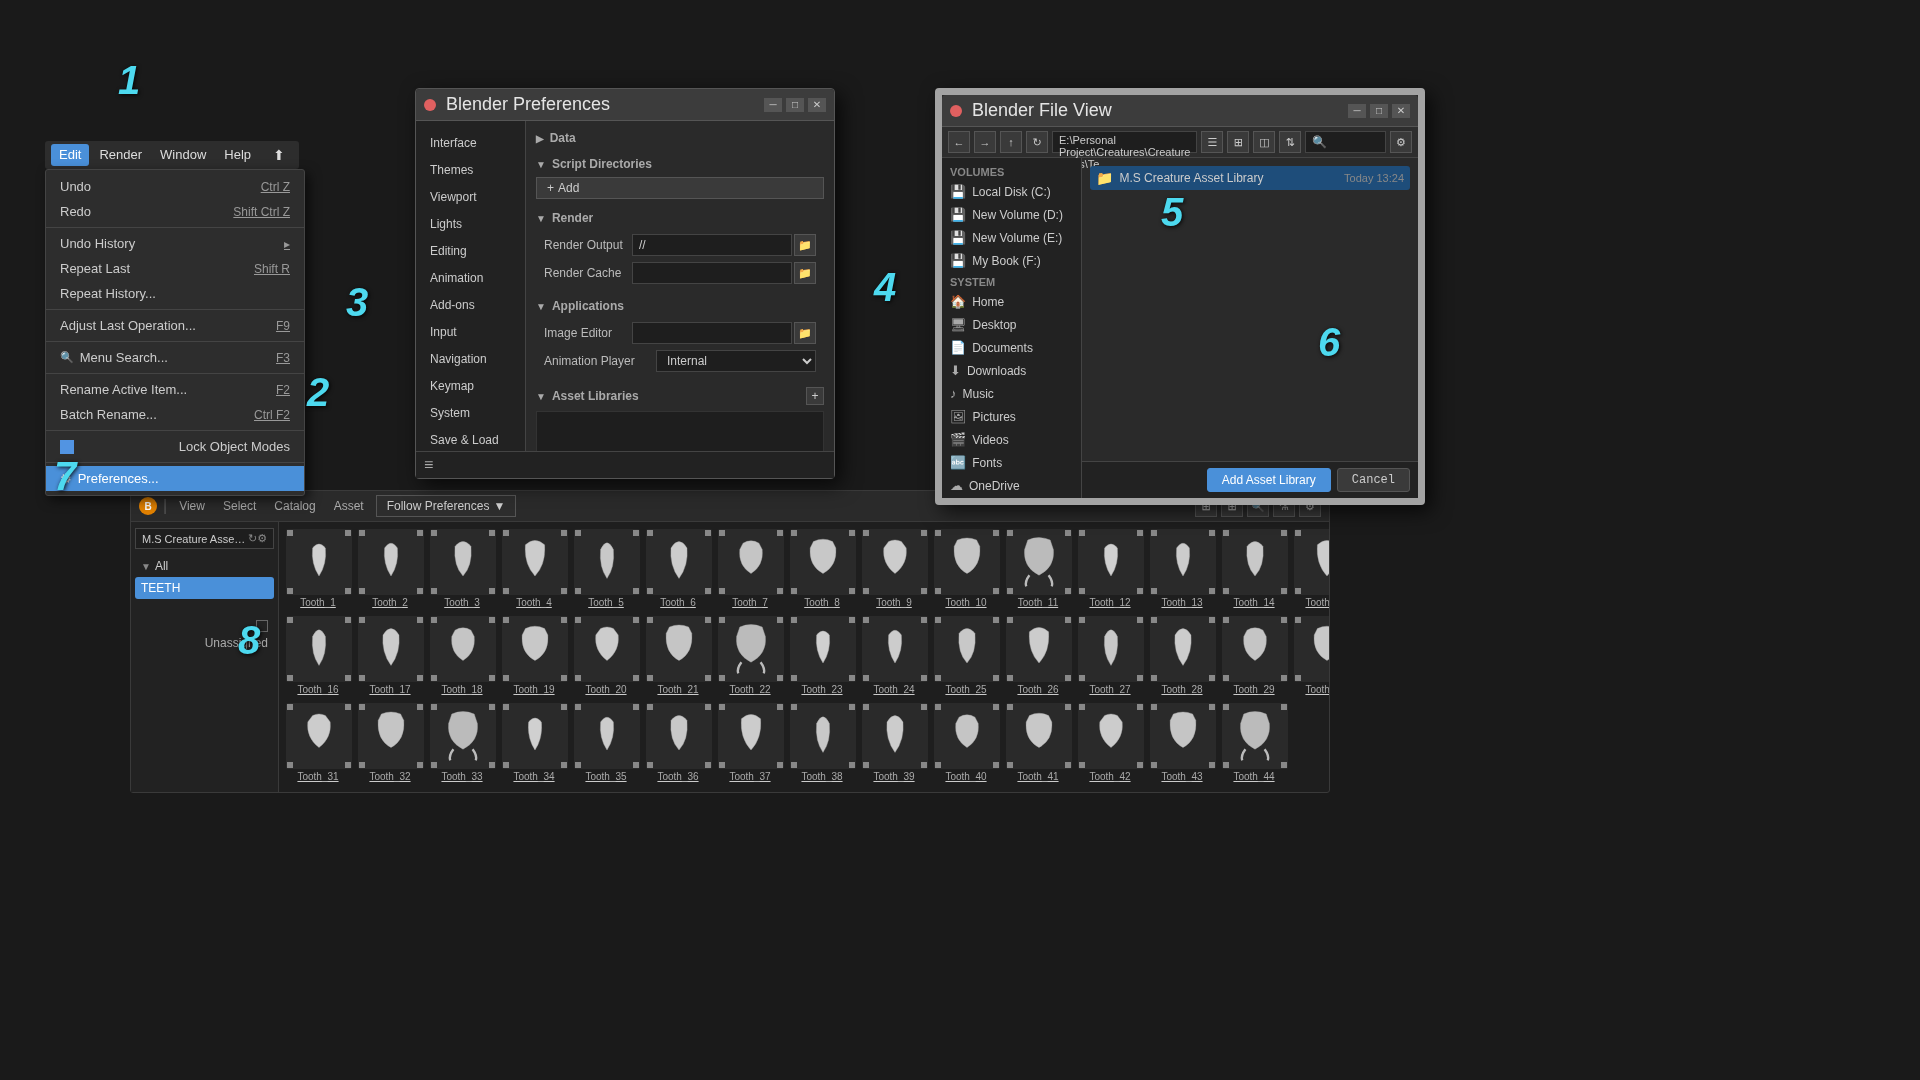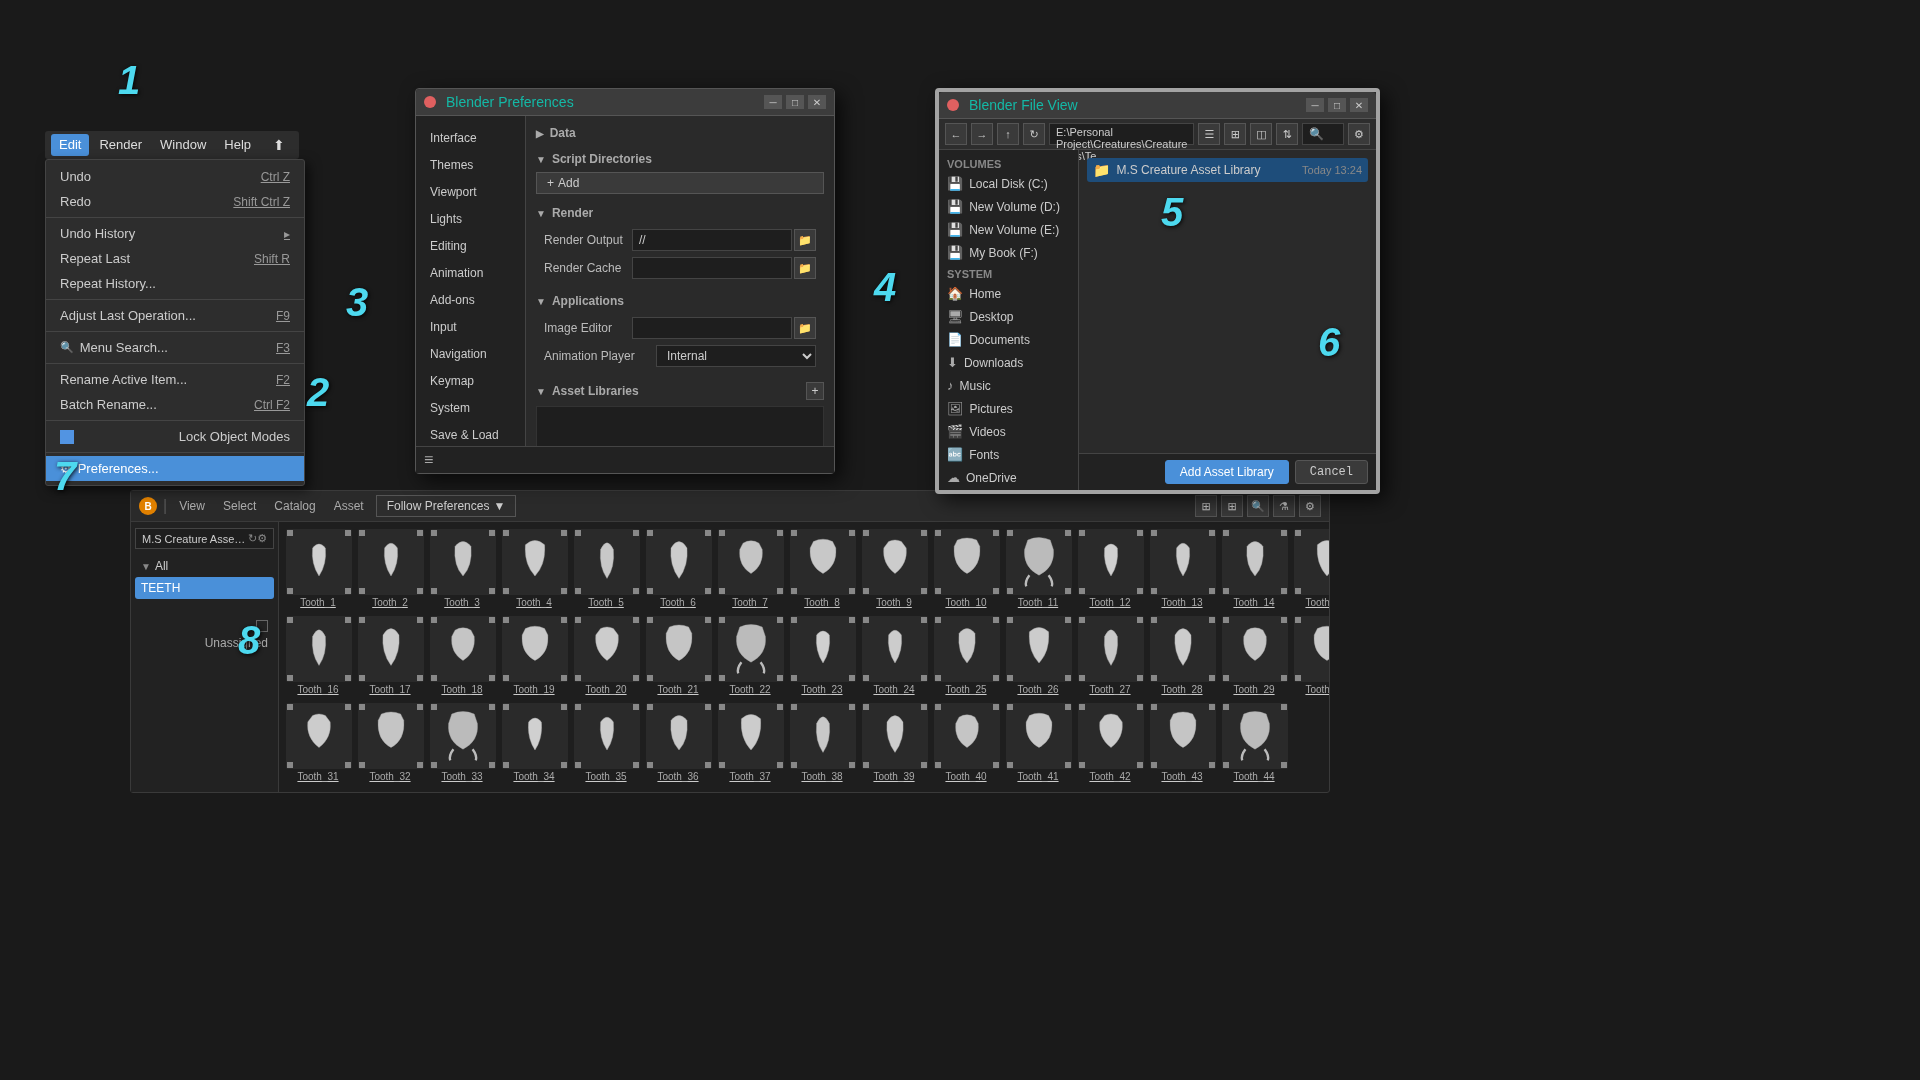--- a/index.html
+++ b/index.html
@@ -10,21 +10,21 @@
       font-family: 'Segoe UI', Arial, sans-serif;
       font-size: 12px;
       color: #ccc;
       overflow: hidden;
       position: relative;
     }
 
     
     #edit-menu-area {
       position: absolute;
-      top: 131px;
+      top: 141px;
       left: 45px;
       z-index: 100;
     }
     .menu-bar {
       display: flex;
       gap: 2px;
       background: #2d2d2d;
       padding: 3px 6px;
       border-radius: 3px;
     }
@@ -98,22 +98,22 @@
       justify-content: space-between;
       background: #3c3c3c;
       padding: 5px 8px;
       border-radius: 4px 4px 0 0;
       border-bottom: 1px solid #555;
     }
     .titlebar-left {
       display: flex;
       align-items: center;
       gap: 6px;
-      font-size: 14px;
-      color: #14b8a6;
+      font-size: 18px;
+      color: #e5e5e5;
     }
     .titlebar-controls {
       display: flex;
       gap: 4px;
     }
     .titlebar-btn {
       width: 18px; height: 14px;
       background: #555;
       border: none;
       cursor: pointer;
@@ -225,23 +225,23 @@
       font-size: 16px;
       color: #aaa;
       cursor: pointer;
     }
 
     
     #file-view {
       position: absolute;
       top: 88px;
       left: 935px;
-      width: 445px;
+      width: 490px;
       background: #2a2a2a;
-      border: 4px solid #a3a3a3;
+      border: 7px solid #a3a3a3;
       border-radius: 4px;
       box-shadow: 6px 6px 20px rgba(0,0,0,0.7);
       z-index: 90;
     }
     .file-view-body {
       display: flex;
       height: 340px;
     }
     .file-sidebar {
       width: 140px;

